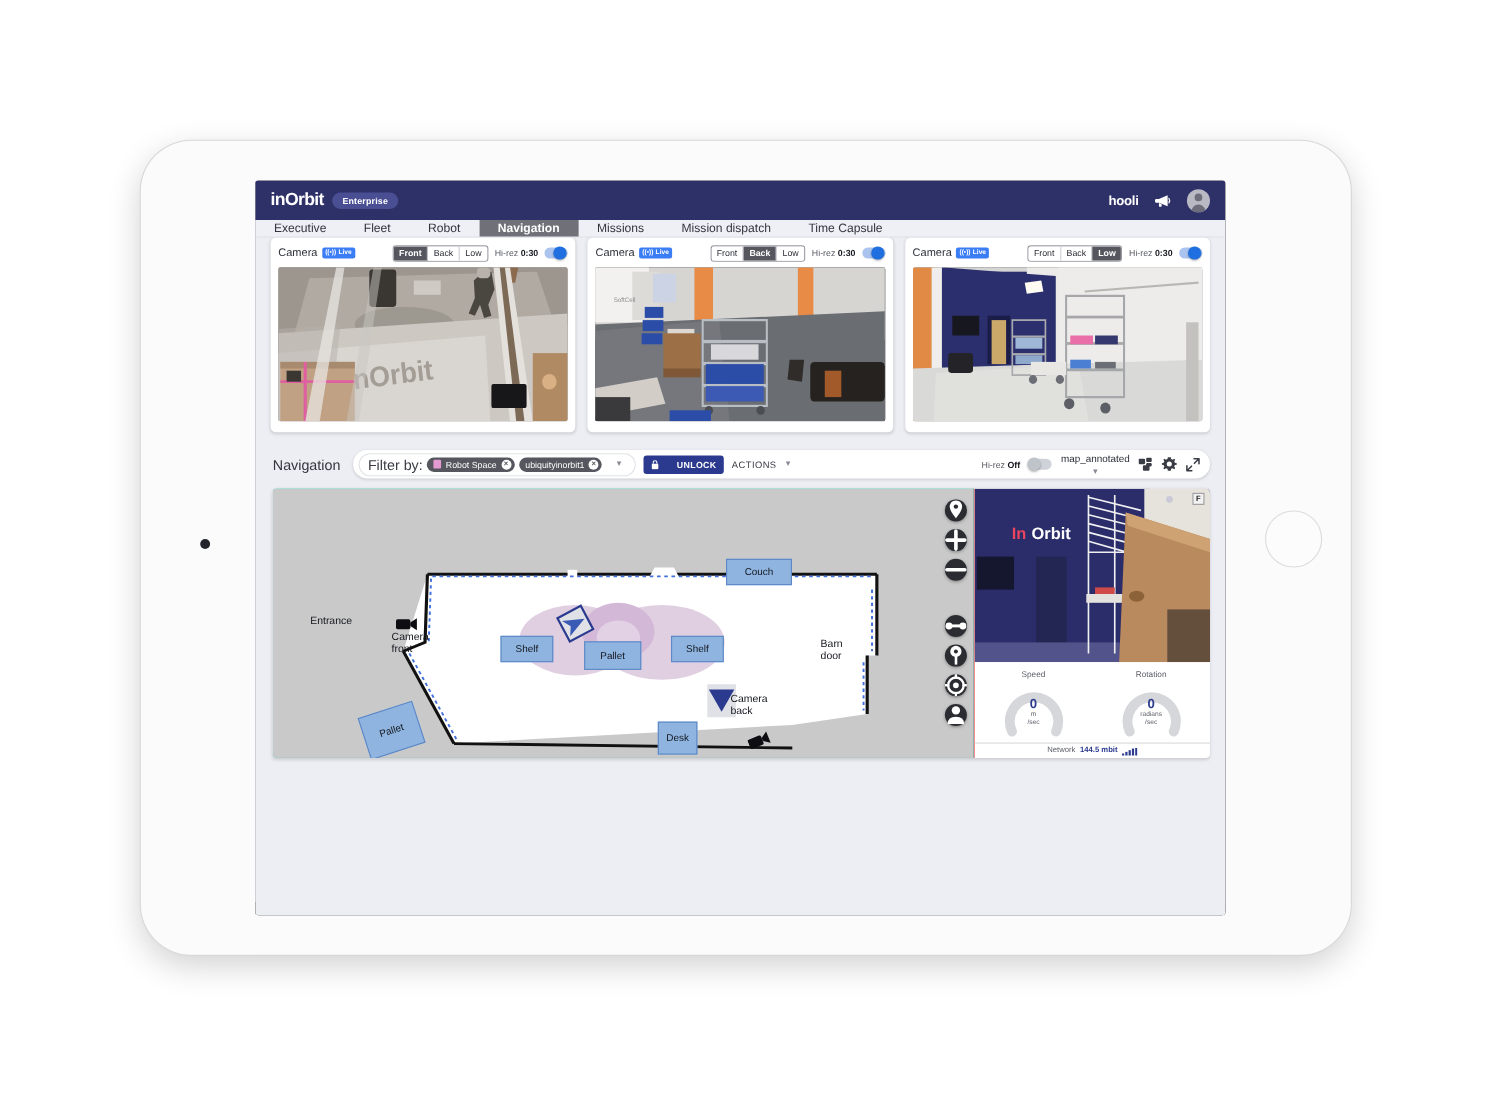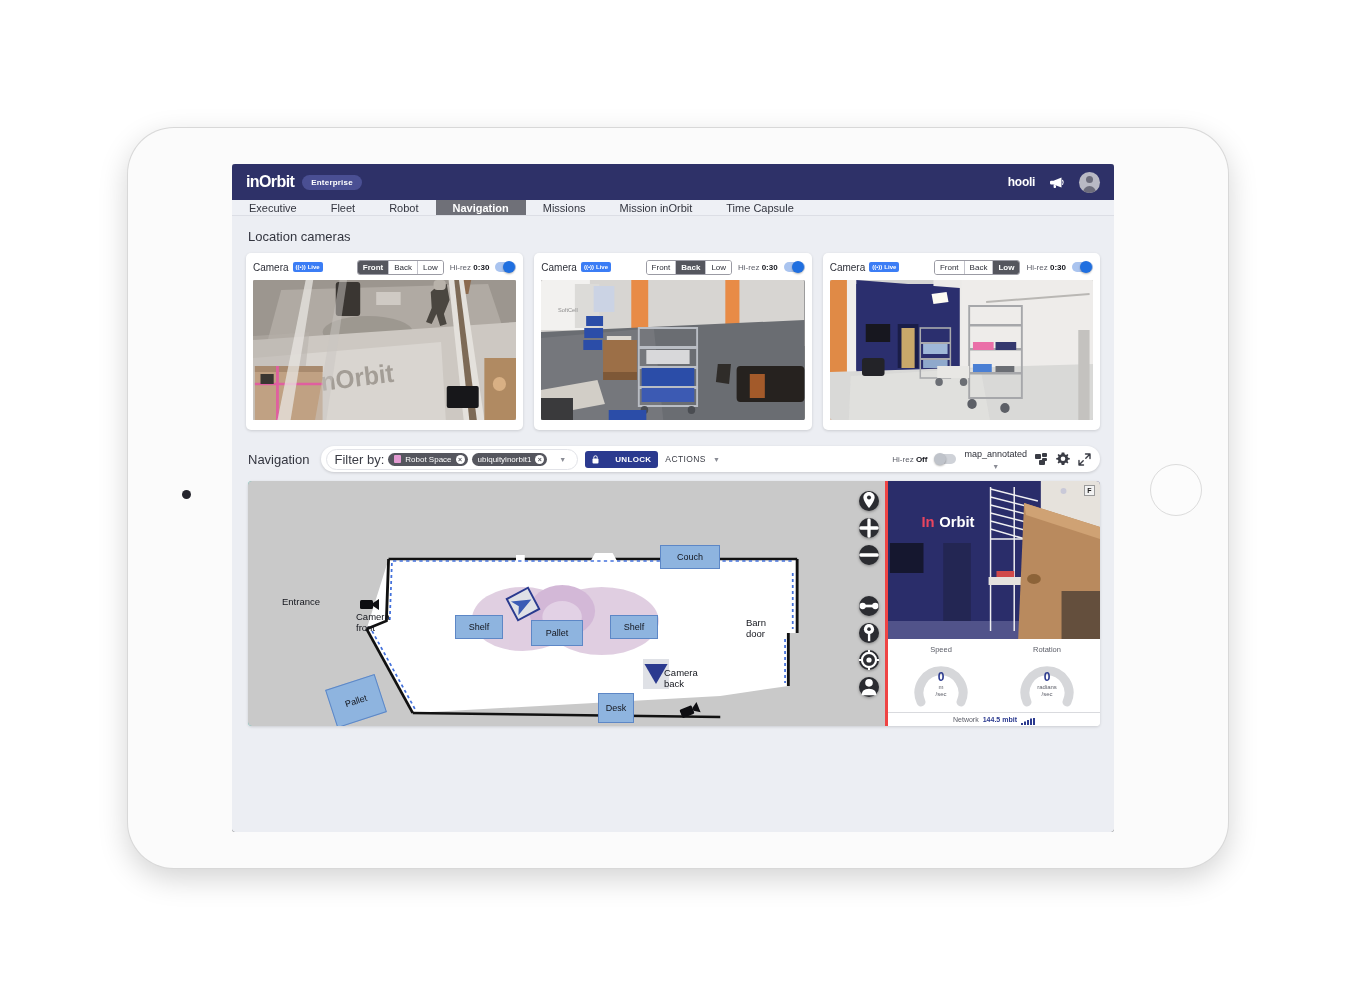--- a/index.html
+++ b/index.html
@@ -263,21 +263,21 @@
     border: 1px solid #5d87c6;
     display: flex; align-items: center; justify-content: center;
     font-size: 9px; color: #14161d;
   }
 
   
   #robot-panel {
     width: 215px;
     background: #fff;
     display: flex; flex-direction: column;
-    border-left: 3px solid #ef4444;
+    border-left: 1px solid #ef4444;
   }
   #robot-video { height: 158px; position: relative; overflow: hidden; }
   #robot-video svg { display:block; width: 100%; height: 100%; }
   .f-badge {
     position: absolute; right: 5px; top: 4px;
     width: 11px; height: 11px;
     background: #f2f2f2; border: 1px solid #9a9a9a;
     font-size: 7px; font-weight: bold; color: #222;
     display: flex; align-items: center; justify-content: center;
   }
@@ -347,27 +347,26 @@
           </span>
         </div>
       </div>
 
       <div id="tabs">
         <div class="tab">Executive</div>
         <div class="tab">Fleet</div>
         <div class="tab">Robot</div>
         <div class="tab active">Navigation</div>
         <div class="tab">Missions</div>
-        <div class="tab">Mission inOrbit</div>
+        <div class="tab">Mission dispatch</div>
         <div class="tab">Time Capsule</div>
       </div>
 
       <div id="content">
 
-        <div class="section-title">Location cameras</div>
 
         <div id="camera-row">
 
           <div class="cam-card">
             <div class="cam-head">
               <span class="cam-title">Camera</span>
               <span class="live-badge">
                 <span>((•))</span>
                 <span>Live</span>
               </span>

